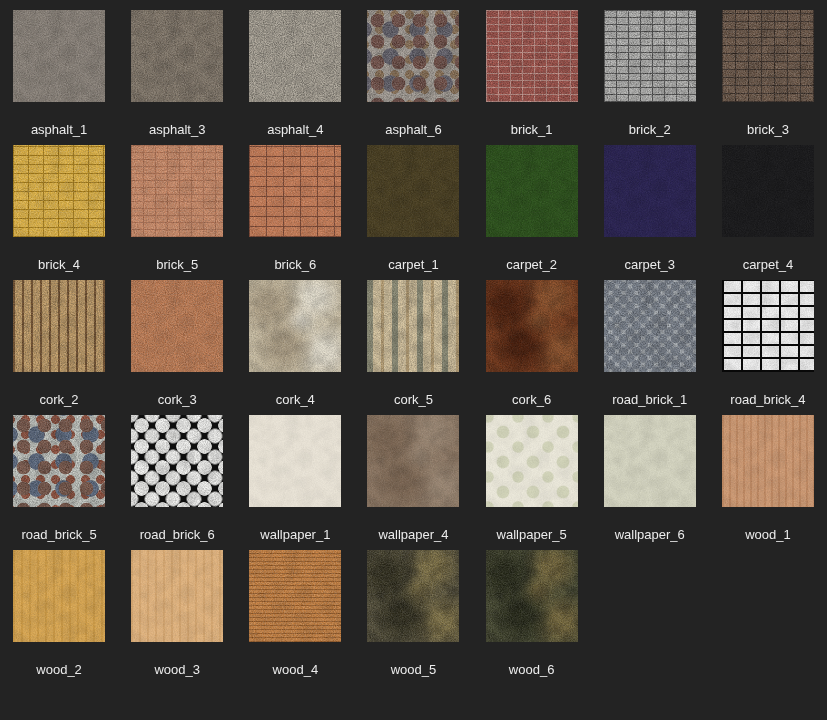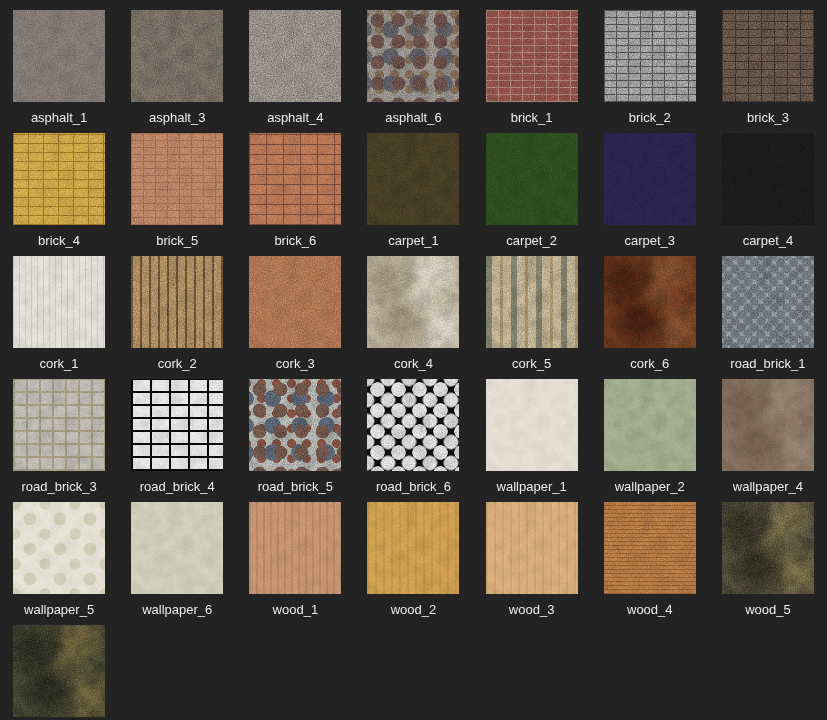--- a/index.html
+++ b/index.html
@@ -32,21 +32,21 @@
   .thumb {
     position: relative;
     width: 92px;
     height: 92px;
     overflow: hidden;
     flex: 0 0 auto;
   }
   .base { position: absolute; inset: 0; }
   svg.grain { position: absolute; inset: 0; width: 100%; height: 100%; display: block; }
   .label {
-    margin-top: 8px;
+    margin-top: 20px;
     font-size: 13px;
     line-height: 15px;
     color: #ececec;
     white-space: nowrap;
   }
 
   
   .p-flat { background-color: var(--c1); }
 
   .p-brick {
@@ -299,31 +299,20 @@
         <rect class="g-c" width="92" height="92" filter="url(#f-coarse)" style="opacity: 0.1;"></rect>
         <rect class="g-d" width="92" height="92" filter="url(#f-dark)" style="opacity: 0.3;"></rect>
         <rect class="g-l" width="92" height="92" filter="url(#f-light)" style="opacity: 0.05;"></rect>
       </svg>
     </div>
     <div class="label">carpet_4</div>
   </div>
 
 
 
-  <div class="cell" style="--c1: #eae7e0; --c2: #d5cfc2; --sw: 1px; --sp: 6px;">
-    <div class="thumb">
-      <div class="base p-stripesV"></div>
-      <svg class="grain" viewBox="0 0 92 92" preserveAspectRatio="none" aria-hidden="true">
-        <rect class="g-c" width="92" height="92" filter="url(#f-coarse)" style="opacity: 0.08;"></rect>
-        <rect class="g-d" width="92" height="92" filter="url(#f-dark)" style="opacity: 0.1;"></rect>
-        <rect class="g-l" width="92" height="92" filter="url(#f-light)" style="opacity: 0.2;"></rect>
-      </svg>
-    </div>
-    <div class="label">cork_1</div>
-  </div>
 
   <div class="cell" style="--c1: #c8a26b; --c2: #7a5631; --sw: 2px; --sp: 9px;">
     <div class="thumb">
       <div class="base p-stripesV"></div>
       <svg class="grain" viewBox="0 0 92 92" preserveAspectRatio="none" aria-hidden="true">
         <rect class="g-c" width="92" height="92" filter="url(#f-coarse)" style="opacity: 0.15;"></rect>
         <rect class="g-d" width="92" height="92" filter="url(#f-dark)" style="opacity: 0.45;"></rect>
         <rect class="g-l" width="92" height="92" filter="url(#f-light)" style="opacity: 0.2;"></rect>
       </svg>
     </div>
@@ -384,31 +373,20 @@
       <svg class="grain" viewBox="0 0 92 92" preserveAspectRatio="none" aria-hidden="true">
         <rect class="g-c" width="92" height="92" filter="url(#f-coarse)" style="opacity: 0.2;"></rect>
         <rect class="g-d" width="92" height="92" filter="url(#f-dark)" style="opacity: 0.45;"></rect>
         <rect class="g-l" width="92" height="92" filter="url(#f-light)" style="opacity: 0.3;"></rect>
       </svg>
     </div>
     <div class="label">road_brick_1</div>
   </div>
 
 
-  <div class="cell" style="--c1: #c6c4ba; --c2: #a9a183; --bh: 13px; --bw: 13px; --mt: 2px;">
-    <div class="thumb">
-      <div class="base p-brick"></div>
-      <svg class="grain" viewBox="0 0 92 92" preserveAspectRatio="none" aria-hidden="true">
-        <rect class="g-c" width="92" height="92" filter="url(#f-coarse)" style="opacity: 0.12;"></rect>
-        <rect class="g-d" width="92" height="92" filter="url(#f-dark)" style="opacity: 0.18;"></rect>
-        <rect class="g-l" width="92" height="92" filter="url(#f-light)" style="opacity: 0.25;"></rect>
-      </svg>
-    </div>
-    <div class="label">road_brick_3</div>
-  </div>
 
   <div class="cell" style="--c1: #f2f2f2; --c2: #0a0a0a; --bh: 13px; --bw: 19px; --mt: 2px;">
     <div class="thumb">
       <div class="base p-brick"></div>
       <svg class="grain" viewBox="0 0 92 92" preserveAspectRatio="none" aria-hidden="true">
         <rect class="g-c" width="92" height="92" filter="url(#f-coarse)" style="opacity: 0.1;"></rect>
         <rect class="g-d" width="92" height="92" filter="url(#f-dark)" style="opacity: 0.15;"></rect>
         <rect class="g-l" width="92" height="92" filter="url(#f-light)" style="opacity: 0;"></rect>
       </svg>
     </div>
@@ -444,31 +422,20 @@
       <div class="base p-flat"></div>
       <svg class="grain" viewBox="0 0 92 92" preserveAspectRatio="none" aria-hidden="true">
         <rect class="g-c" width="92" height="92" filter="url(#f-coarse)" style="opacity: 0.05;"></rect>
         <rect class="g-d" width="92" height="92" filter="url(#f-dark)" style="opacity: 0.05;"></rect>
         <rect class="g-l" width="92" height="92" filter="url(#f-light)" style="opacity: 0.08;"></rect>
       </svg>
     </div>
     <div class="label">wallpaper_1</div>
   </div>
 
-  <div class="cell" style="--c1: #a9b492;">
-    <div class="thumb">
-      <div class="base p-flat"></div>
-      <svg class="grain" viewBox="0 0 92 92" preserveAspectRatio="none" aria-hidden="true">
-        <rect class="g-c" width="92" height="92" filter="url(#f-coarse)" style="opacity: 0.12;"></rect>
-        <rect class="g-d" width="92" height="92" filter="url(#f-dark)" style="opacity: 0.1;"></rect>
-        <rect class="g-l" width="92" height="92" filter="url(#f-light)" style="opacity: 0.1;"></rect>
-      </svg>
-    </div>
-    <div class="label">wallpaper_2</div>
-  </div>
 
 
   <div class="cell" style="--c1: #8b7561; --c2: #7d6753; --c3: #9a8672;">
     <div class="thumb">
       <div class="base p-mottle"></div>
       <svg class="grain" viewBox="0 0 92 92" preserveAspectRatio="none" aria-hidden="true">
         <rect class="g-c" width="92" height="92" filter="url(#f-coarse)" style="opacity: 0.15;"></rect>
         <rect class="g-d" width="92" height="92" filter="url(#f-dark)" style="opacity: 0.15;"></rect>
         <rect class="g-l" width="92" height="92" filter="url(#f-light)" style="opacity: 0.12;"></rect>
       </svg>

